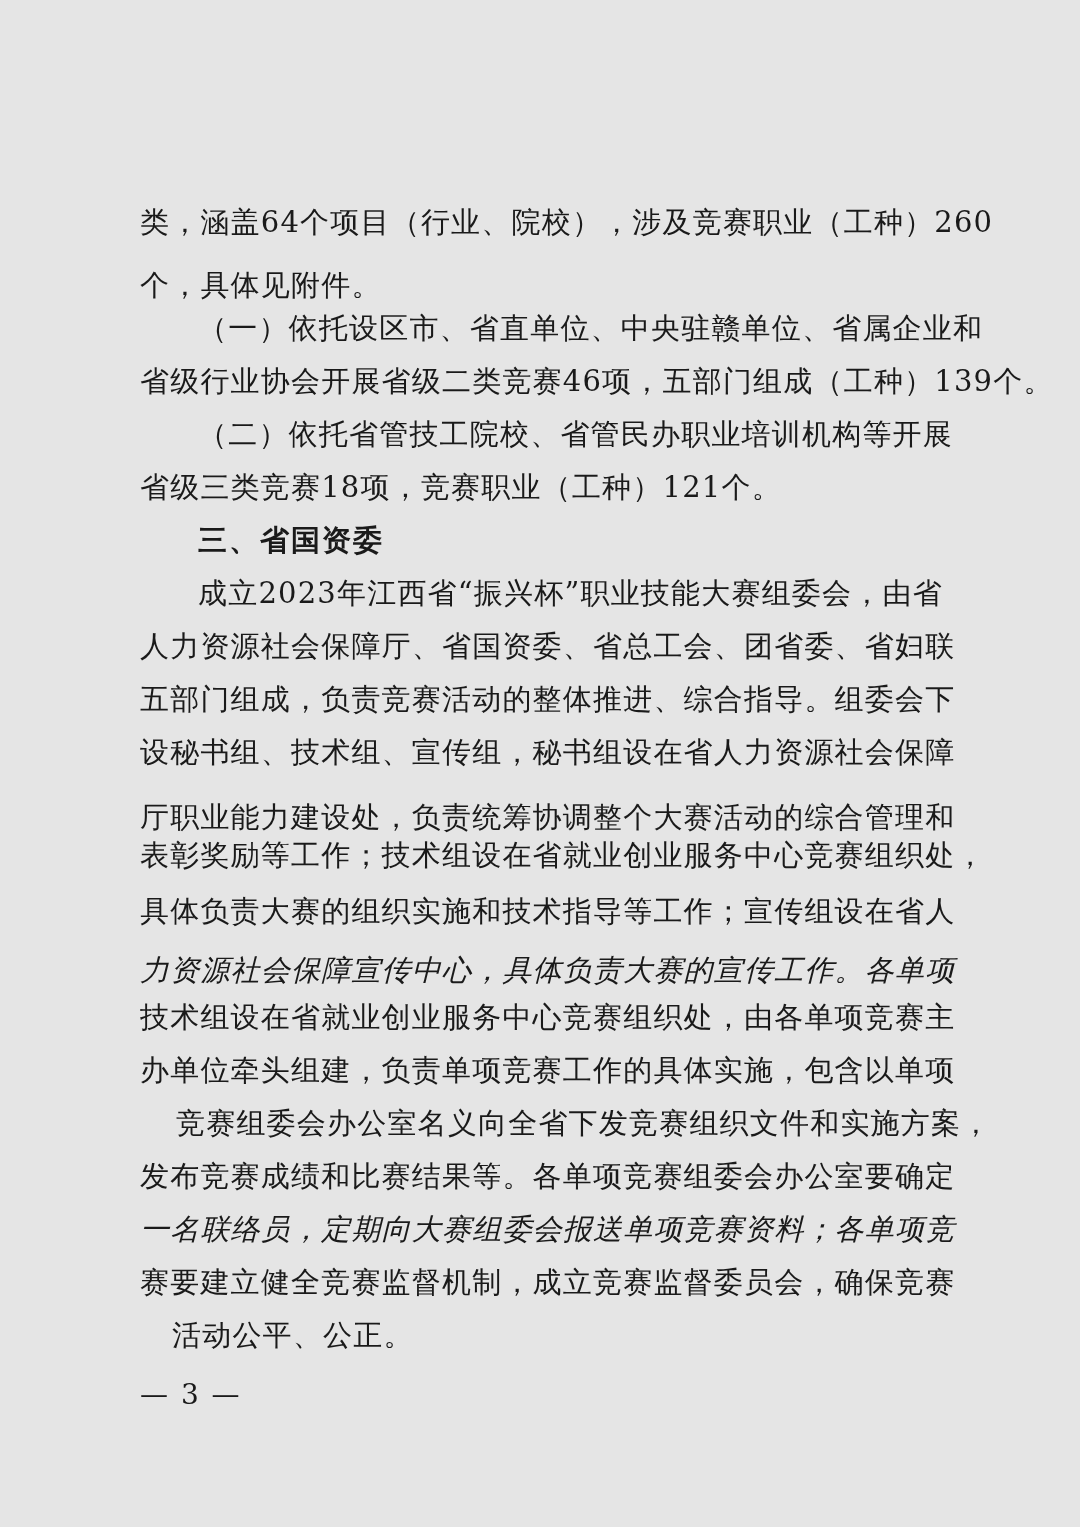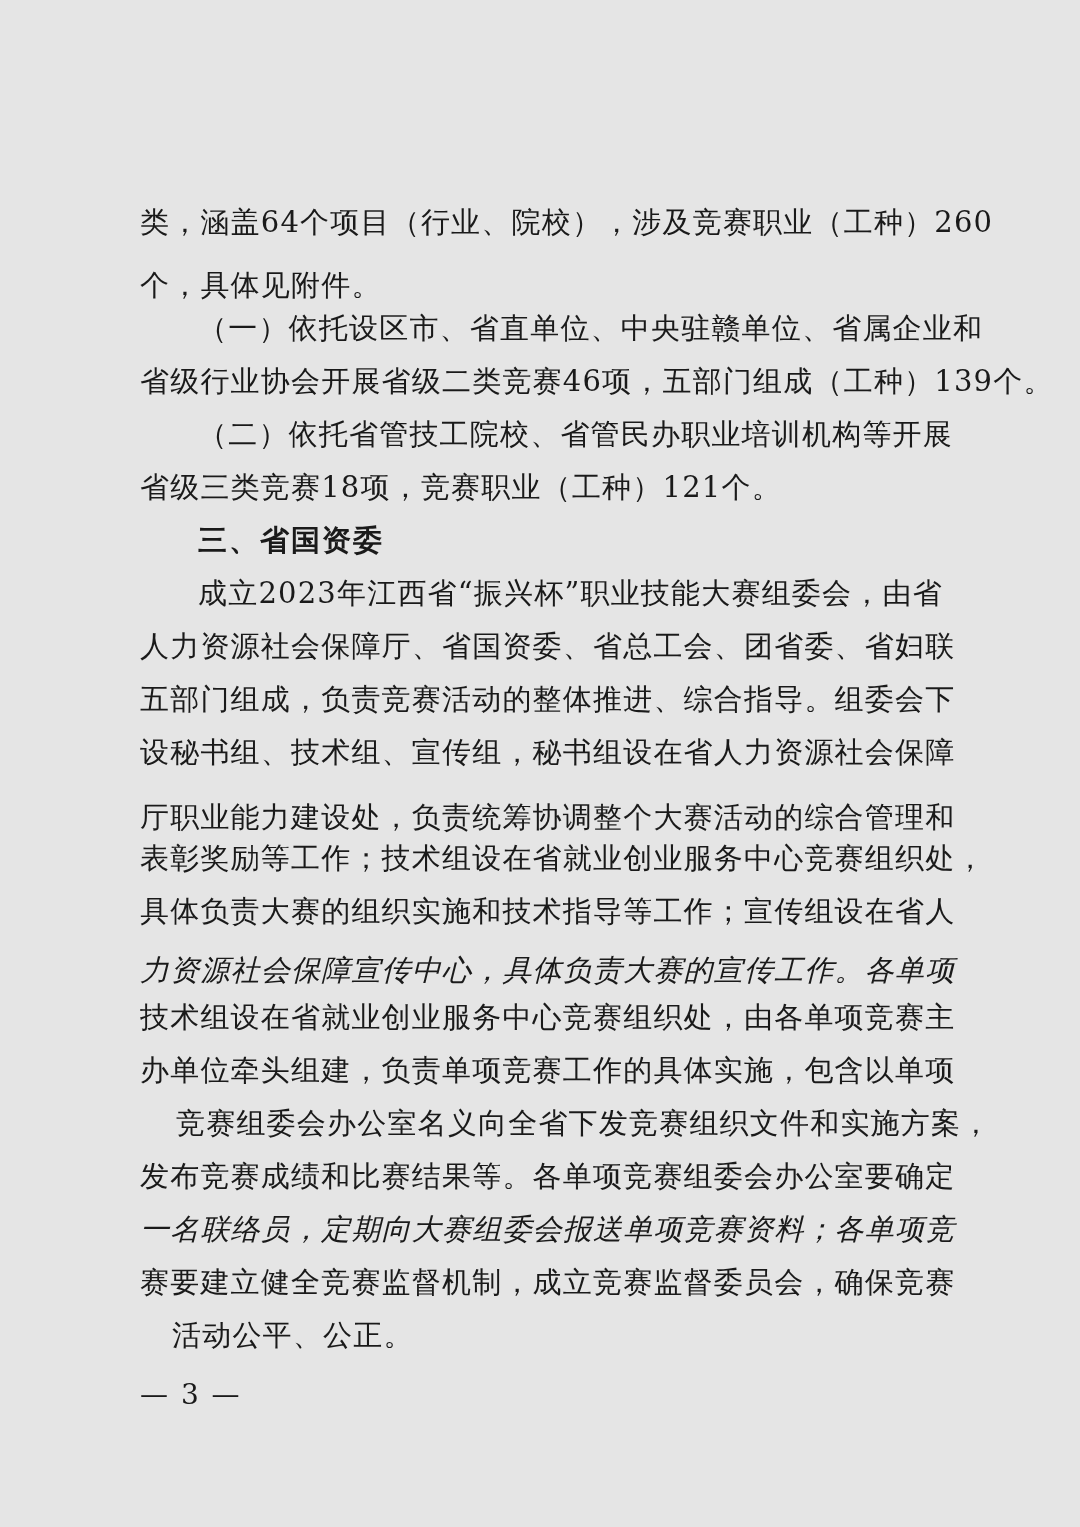--- a/index.html
+++ b/index.html
@@ -31,21 +31,21 @@
       <div class="line indent" style="top: 310px;">（一）依托设区市、省直单位、中央驻赣单位、省属企业和</div>
       <div class="line" style="top: 363px;">省级行业协会开展省级二类竞赛46项，五部门组成（工种）139个。</div>
       <div class="line indent" style="top: 416px;">（二）依托省管技工院校、省管民办职业培训机构等开展</div>
       <div class="line last" style="top: 469px;">省级三类竞赛18项，竞赛职业（工种）121个。</div>
       <div class="line indent last heading" style="top: 522px;">三、省国资委</div>
       <div class="line indent" style="top: 575px;">成立2023年江西省“振兴杯”职业技能大赛组委会，由省</div>
       <div class="line" style="top: 628px;">人力资源社会保障厅、省国资委、省总工会、团省委、省妇联</div>
       <div class="line" style="top: 681px;">五部门组成，负责竞赛活动的整体推进、综合指导。组委会下</div>
       <div class="line" style="top: 734px;">设秘书组、技术组、宣传组，秘书组设在省人力资源社会保障</div>
       <div class="line" style="top: 787px; margin-top: 12px;">厅职业能力建设处，负责统筹协调整个大赛活动的综合管理和</div>
-      <div class="line" style="top: 840px;">表彰奖励等工作；技术组设在省就业创业服务中心竞赛组织处，</div>
+      <div class="line" style="top: 840px; font-family: Liberation Mono, monospace;">表彰奖励等工作；技术组设在省就业创业服务中心竞赛组织处，</div>
       <div class="line" style="top: 893px;">具体负责大赛的组织实施和技术指导等工作；宣传组设在省人</div>
       <div class="line" style="top: 952px; font-style: italic;">力资源社会保障宣传中心，具体负责大赛的宣传工作。各单项</div>
       <div class="line" style="top: 999px;">技术组设在省就业创业服务中心竞赛组织处，由各单项竞赛主</div>
       <div class="line" style="top: 1052px;">办单位牵头组建，负责单项竞赛工作的具体实施，包含以单项</div>
       <div class="line" style="top: 1105px; margin-left: 36px;">竞赛组委会办公室名义向全省下发竞赛组织文件和实施方案，</div>
       <div class="line" style="top: 1158px;">发布竞赛成绩和比赛结果等。各单项竞赛组委会办公室要确定</div>
       <div class="line" style="top: 1211px; font-style: italic;">一名联络员，定期向大赛组委会报送单项竞赛资料；各单项竞</div>
       <div class="line" style="top: 1264px;">赛要建立健全竞赛监督机制，成立竞赛监督委员会，确保竞赛</div>
       <div class="line last" style="top: 1317px; margin-left: 32px;">活动公平、公正。</div>
     </div>

